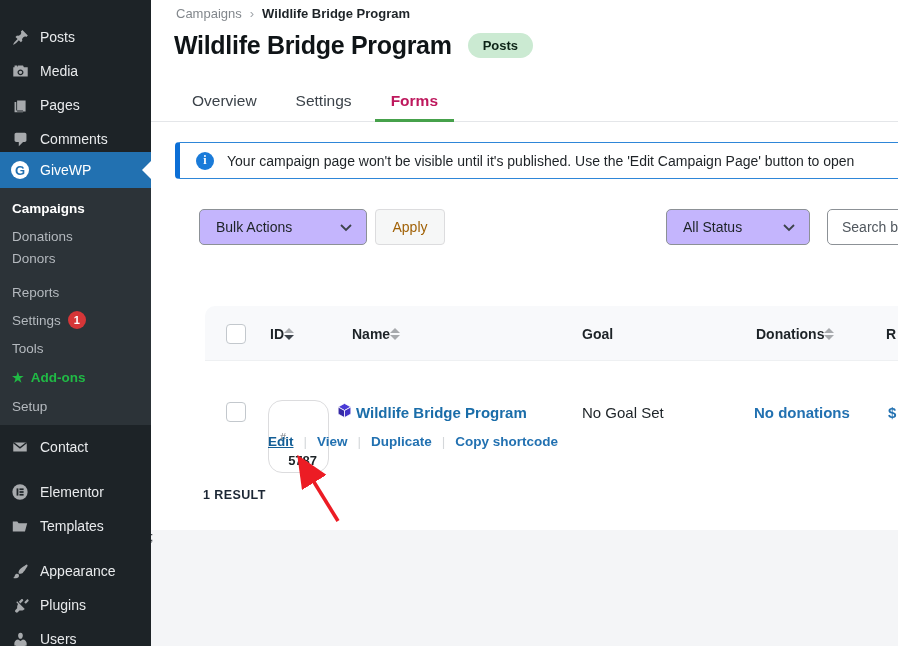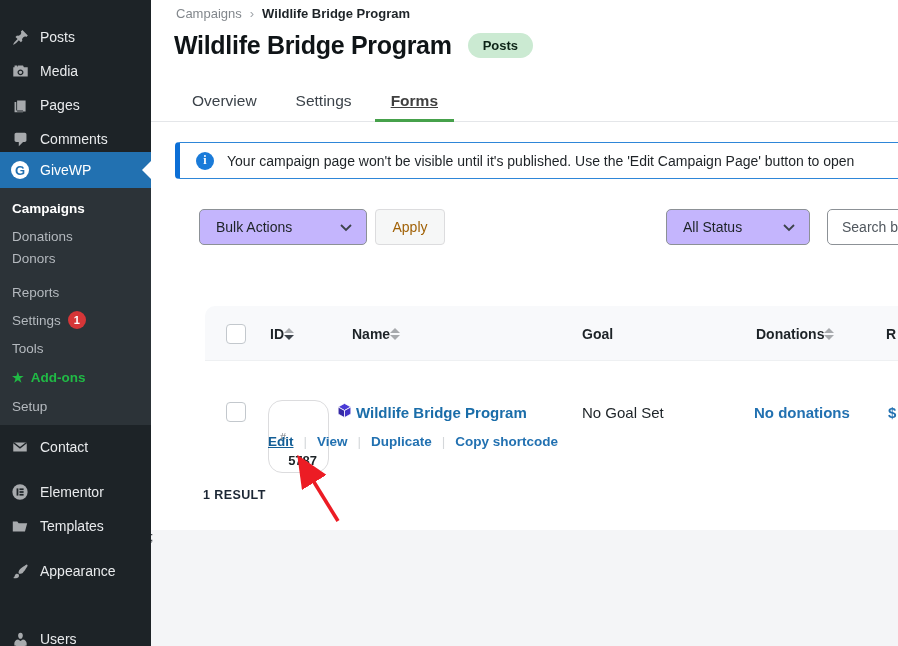--- a/index.html
+++ b/index.html
@@ -27,21 +27,21 @@
   #breadcrumb { left:176px; top:6px; font-size:13px; color:#82878c; display:flex; gap:8px; align-items:center; }
   #breadcrumb .crumb-current { color:#1d2327; font-weight:700; }
   #breadcrumb .crumb-sep { color:#a0a5aa; font-size:13px; }
   #title-row { left:174px; top:31px; display:flex; align-items:center; gap:16px; }
   #page-title { font-size:25px; font-weight:800; color:#0f1417; letter-spacing:-0.3px; }
   #status-badge { background:#cbead2; color:#0d2417; font-size:13px; font-weight:700; padding:5px 15px; border-radius:15px; }
 
   #tabbar-line { left:151px; top:121px; width:747px; height:1px; background:#e4e6e9; }
   #tabs { left:176px; top:82px; display:flex; gap:7px; height:40px; }
   .tab { padding:0 16px; display:flex; align-items:center; font-size:15.5px; color:#3c434a; cursor:pointer; border-bottom:3px solid transparent; }
-  .tab.active { color:#404040; font-weight:700; border-bottom-color:#46a14b;text-decoration:underline; }
+  .tab.active { color:#be185d; font-weight:700; border-bottom-color:#46a14b; }
 
   
   #notice { left:175px; top:142px; width:765px; height:37px; background:#fff; border:1px solid #2e86d8; border-left:5px solid #0c6fd6; border-radius:4px; display:flex; align-items:center; gap:13px; padding-left:16px; }
   #notice-icon { width:18px; height:18px; border-radius:50%; background:#1a7bd9; color:#fff; font-size:12px; font-weight:700; display:flex; align-items:center; justify-content:center; font-family:"Liberation Serif", serif; flex:0 0 18px; }
   #notice-text { font-size:14px; color:#1e2327; white-space:nowrap; }
 
   
   .select-box { position:absolute; height:36px; background:#c4b5fd; border:1px solid #8c9196; border-radius:5px; display:flex; align-items:center; justify-content:space-between; padding:0 14px 0 16px; font-size:14px; color:#1d2327; cursor:pointer; }
   #apply-btn { left:375px; top:209px; width:70px; height:36px; background:#f6f7f7; border:1px solid #dcdcde; border-radius:4px; color:#a16207; font-size:14px; display:flex; align-items:center; justify-content:center; }
   #search-input { left:827px; top:209px; width:150px; height:36px; border:1px solid #8c9196; border-radius:5px; padding:0 14px; font-size:14px; color:#1d2327; font-family:"Liberation Sans", sans-serif; }
@@ -191,20 +191,28 @@
 
     <div class="side-item" style="top:554px">
       <span class="sicon">
         <svg width="17" height="17" viewBox="0 0 20 20">
             <path d="M18.33 3.57s.27-.8-.31-1.36c-.53-.52-1.22-.24-1.22-.24-.61.3-5.76 3.47-7.67 5.57-.86.96-2.06 3.79-1.09 4.82.92.98 3.96-.17 4.79-1 2.06-2.06 5.21-7.17 5.5-7.79zM1.4 17.65c2.37-1.56 1.46-3.41 3.23-4.64.93-.65 2.22-.62 3.08.29.63.67.8 2.57-.16 3.46-1.57 1.45-4 1.55-6.15.89z"></path>
           </svg>
       </span>
       <span>Appearance</span>
     </div>
 
+    <div class="side-item" style="top:588px">
+      <span class="sicon">
+        <svg width="17" height="17" viewBox="0 0 20 20">
+            <path d="M13.11 4.36L9.87 7.6 8 5.73l3.24-3.24c.35-.34 1.05-.2 1.56.32.52.51.66 1.21.31 1.55zm-8 1.77l.91-1.12 9.01 9.01-1.19.84c-.71.71-2.63 1.16-3.82 1.16H8.8l-2.01 2.01c-.6.6-1.61.6-2.24 0l-.5-.5c-.61-.62-.61-1.64 0-2.24l2.01-2.01v-1.22c0-1.19.45-3.11 1.05-3.93zm9.27.08l1.87 1.87 3.24-3.24c.35-.34.21-1.04-.31-1.55-.51-.52-1.21-.66-1.56-.32z"></path>
+          </svg>
+      </span>
+      <span>Plugins</span>
+    </div>
 
     <div class="side-item" style="top:622px">
       <span class="sicon">
         <svg width="17" height="17" viewBox="0 0 20 20">
             <path d="M10 9.25c-2.27 0-2.73-3.44-2.73-3.44C7 4.02 7.82 2 9.97 2c2.16 0 2.98 2.02 2.71 3.81 0 0-.41 3.44-2.68 3.44zm0 2.57L12.72 10c2.39 0 4.52 2.33 4.52 4.53v2.49s-3.65 1.13-7.24 1.13c-3.65 0-7.24-1.13-7.24-1.13v-2.49c0-2.25 1.94-4.48 4.47-4.48z"></path>
           </svg>
       </span>
       <span>Users</span>
     </div>
   </nav>

